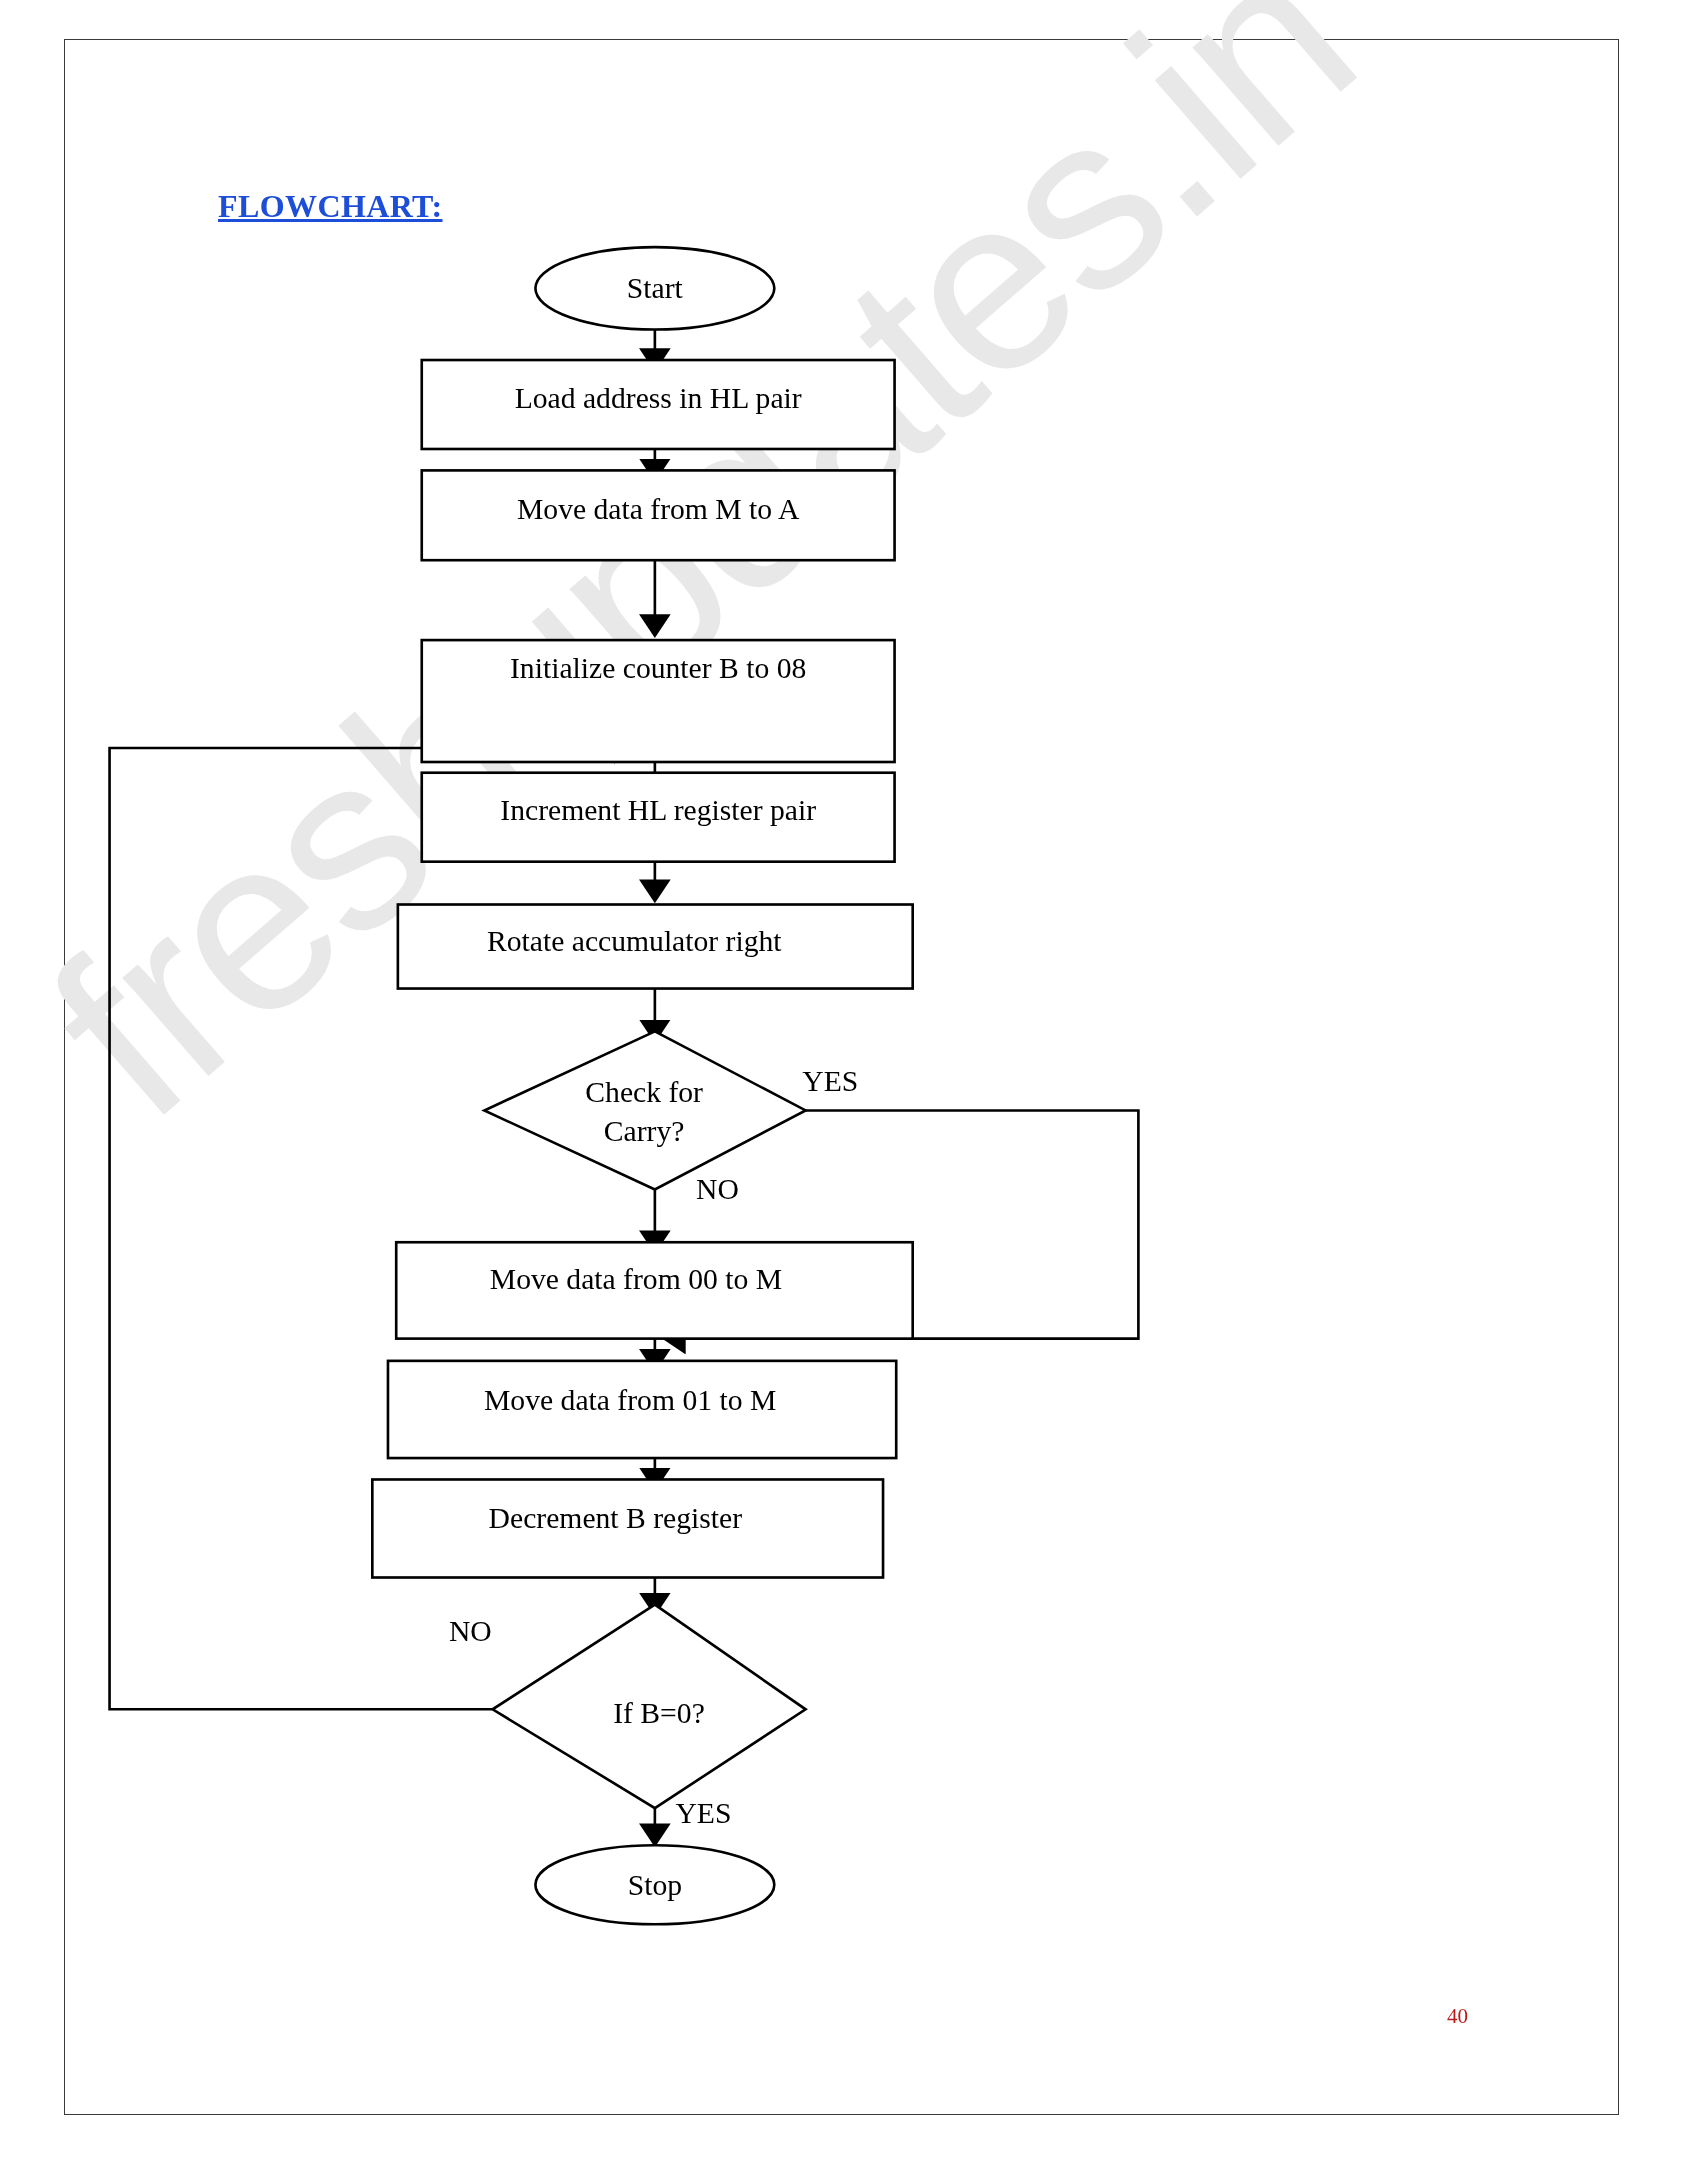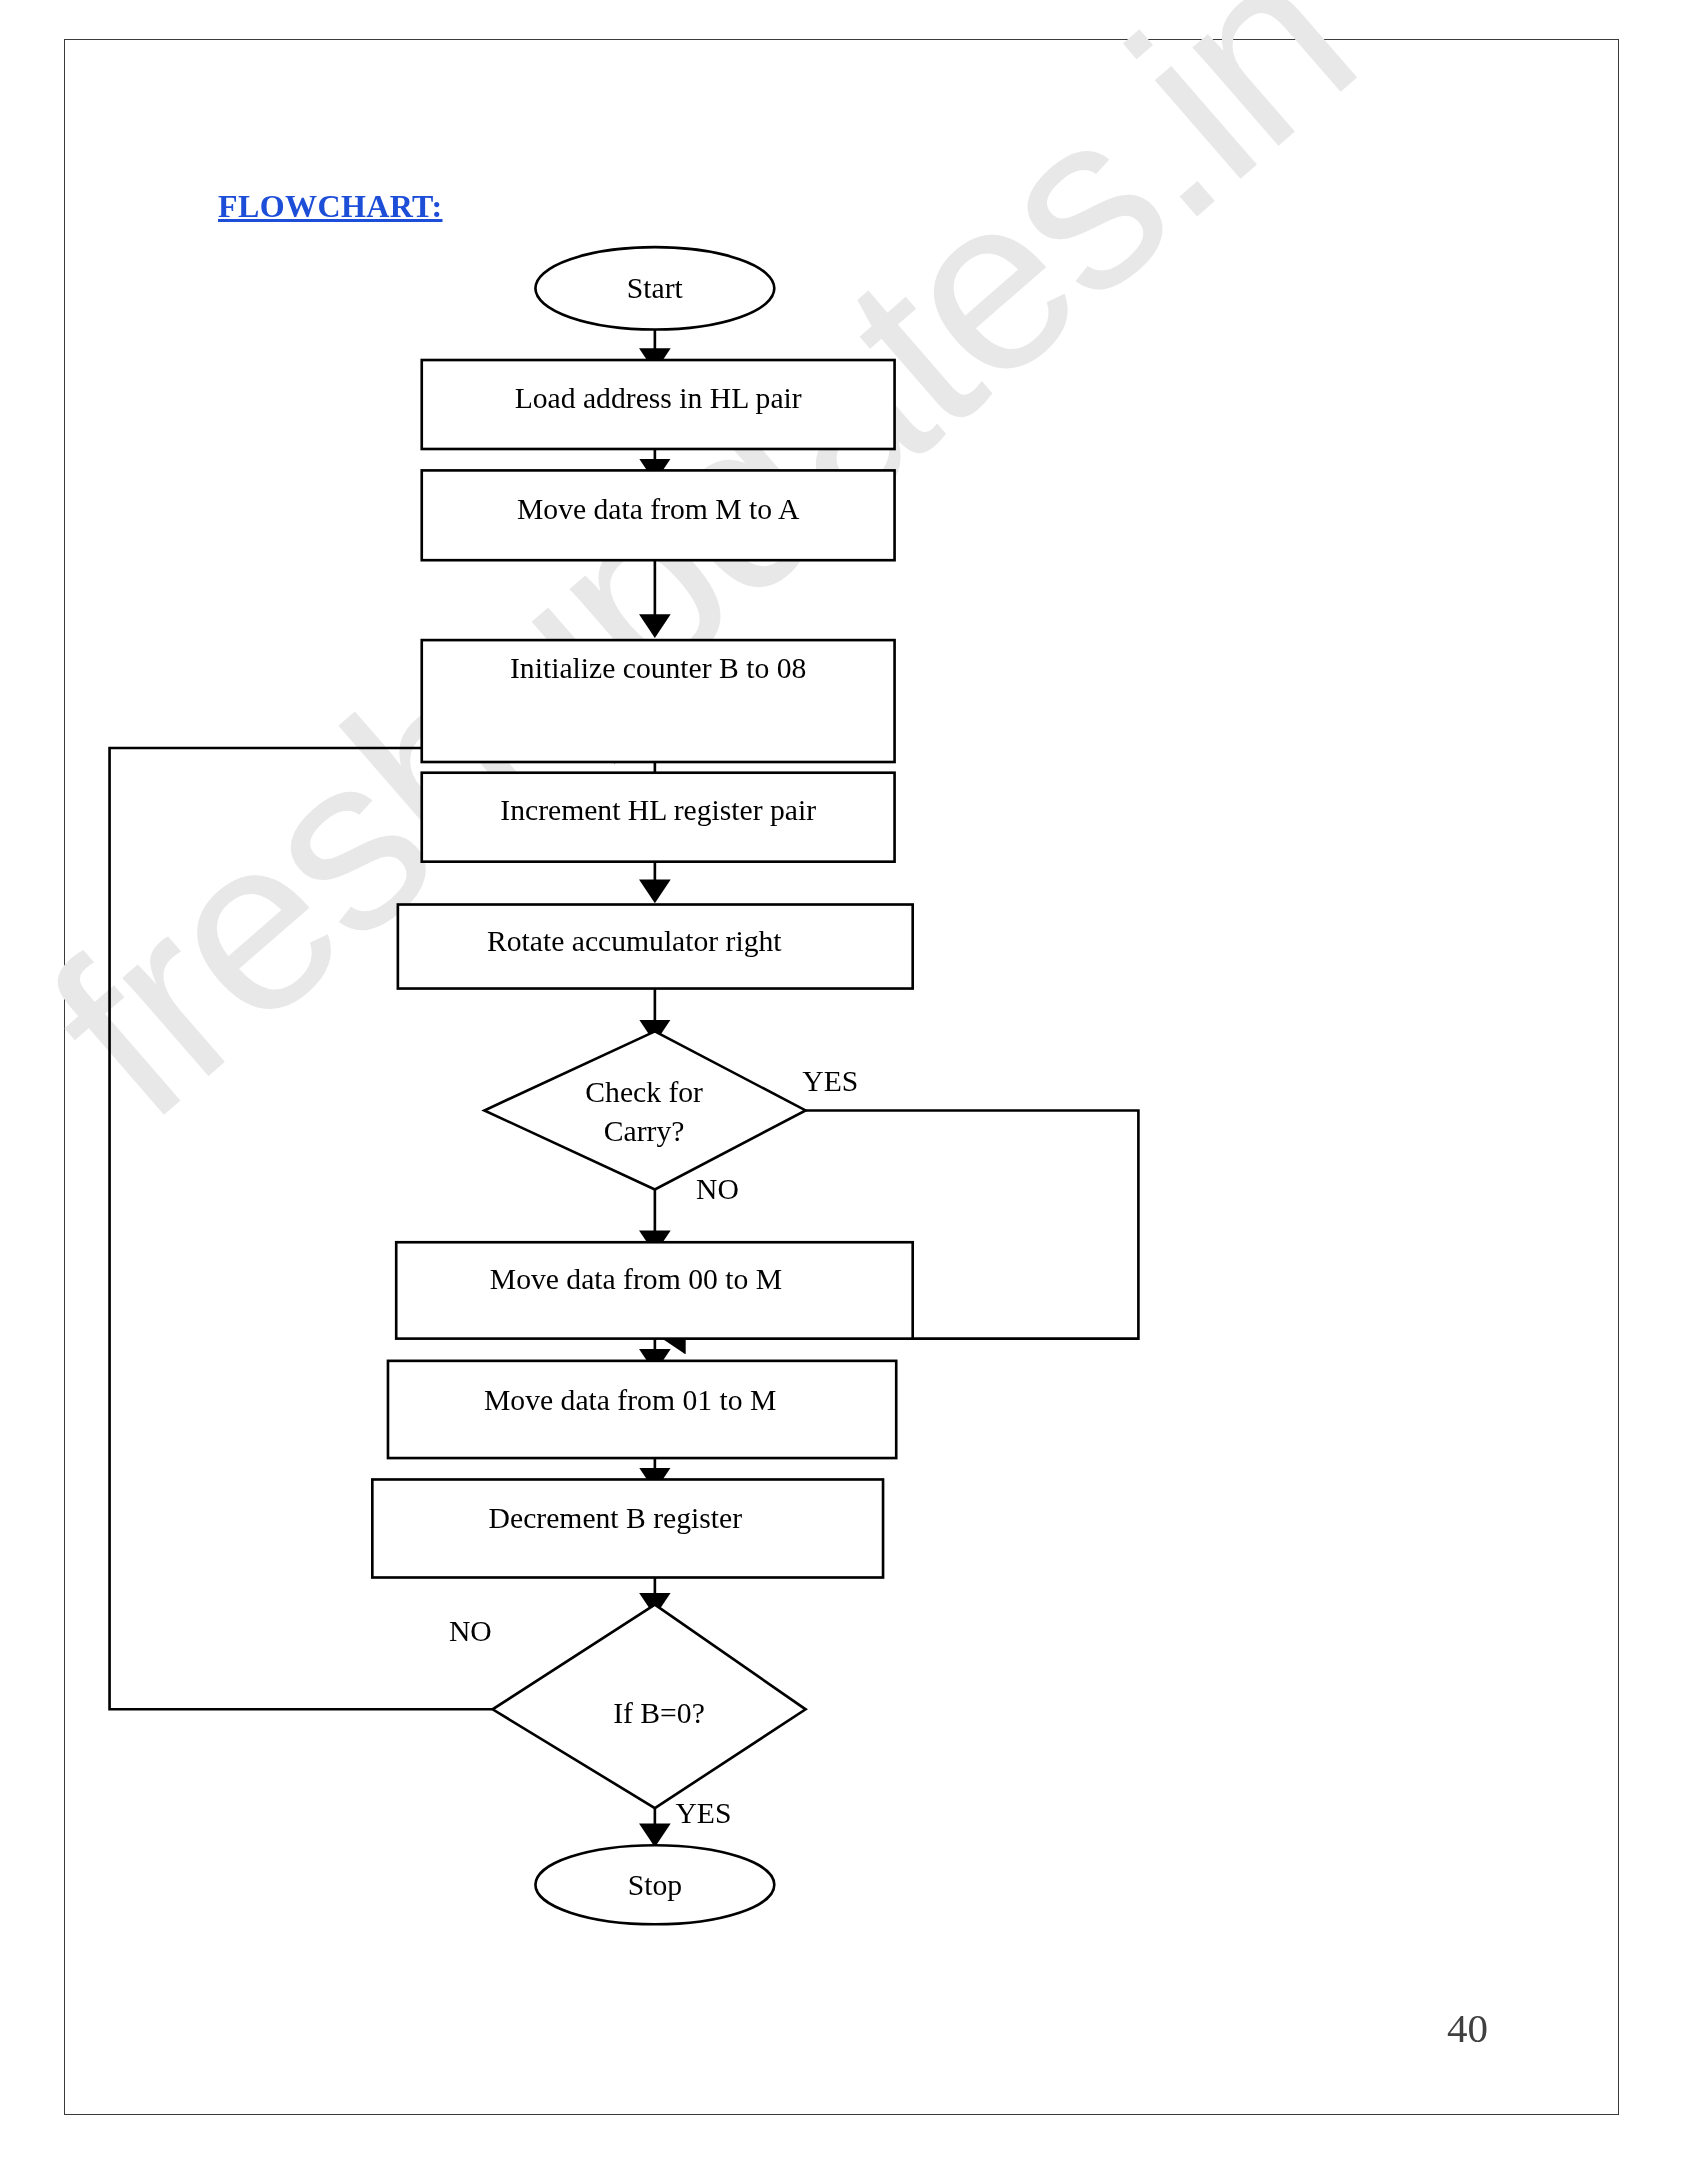--- a/index.html
+++ b/index.html
@@ -55,22 +55,22 @@
     font-weight: bold;
     text-decoration: underline;
     letter-spacing: 0.4px;
     color: #1d4ed8;
     text-align: right;
   }
   #page-number {
     position: absolute;
     left: 1447px;
     top: 2004px;
-    font-size: 41px;
-    color: #404040;
+    font-size: 21px;
+    color: #b91c1c;
   }
   #chart-svg {
     position: absolute;
     left: 0;
     top: 0;
   }
   .nodetext {
     font-family: "Liberation Serif", "DejaVu Serif", serif;
     font-size: 36px;
     fill: #000;

